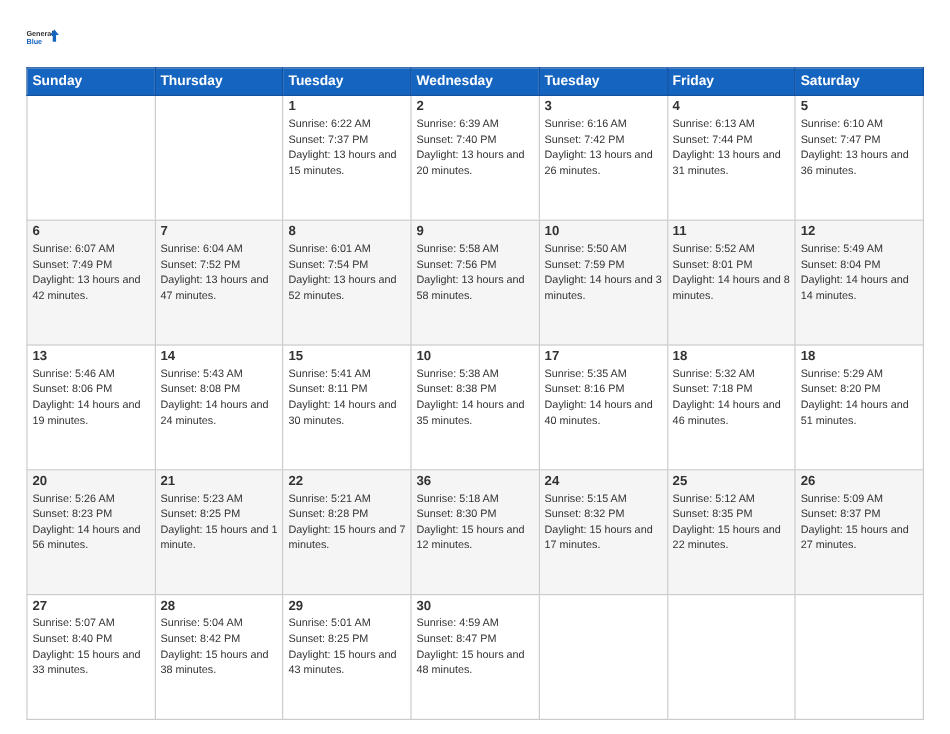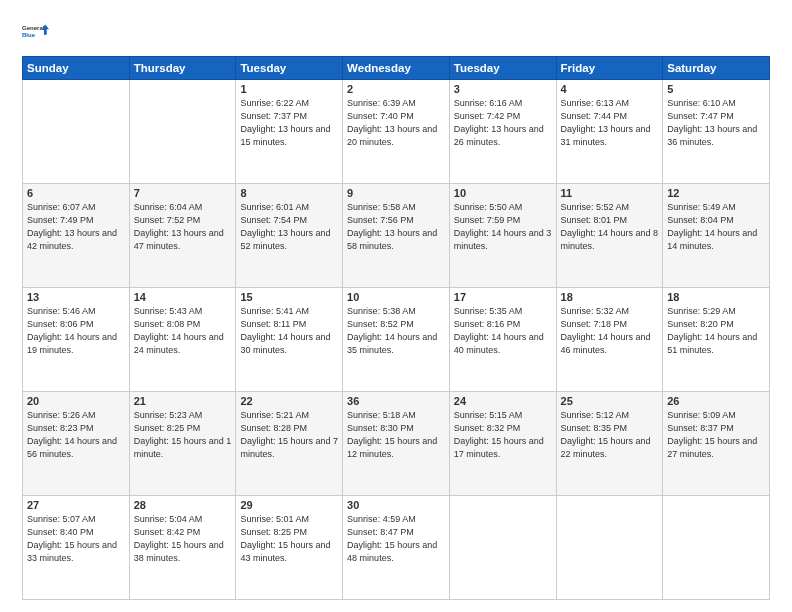--- a/index.html
+++ b/index.html
@@ -212,21 +212,21 @@
           </td>
           <td>
             <span class="day-number">15</span>
             <div class="day-info">Sunrise: 5:41 AM
 Sunset: 8:11 PM
 Daylight: 14 hours and 30 minutes.</div>
           </td>
           <td>
             <span class="day-number">10</span>
             <div class="day-info">Sunrise: 5:38 AM
-Sunset: 8:52 PM
+Sunset: 8:38 PM
 Daylight: 14 hours and 35 minutes.</div>
           </td>
           <td>
             <span class="day-number">17</span>
             <div class="day-info">Sunrise: 5:35 AM
 Sunset: 8:16 PM
 Daylight: 14 hours and 40 minutes.</div>
           </td>
           <td>
             <span class="day-number">18</span>

